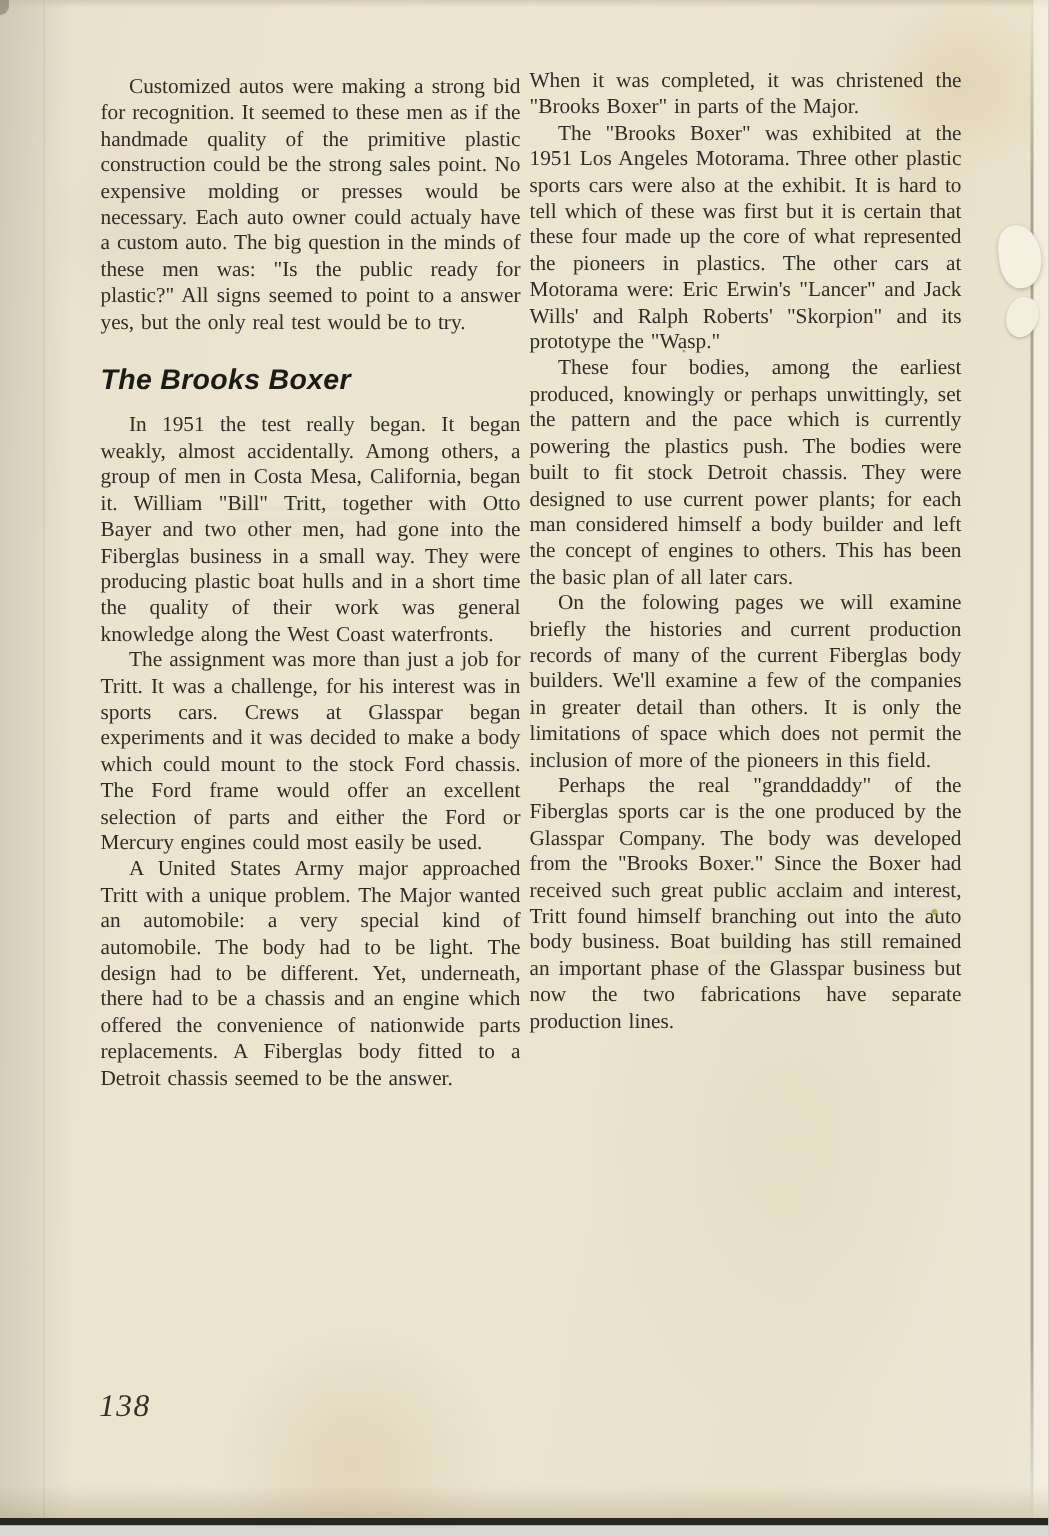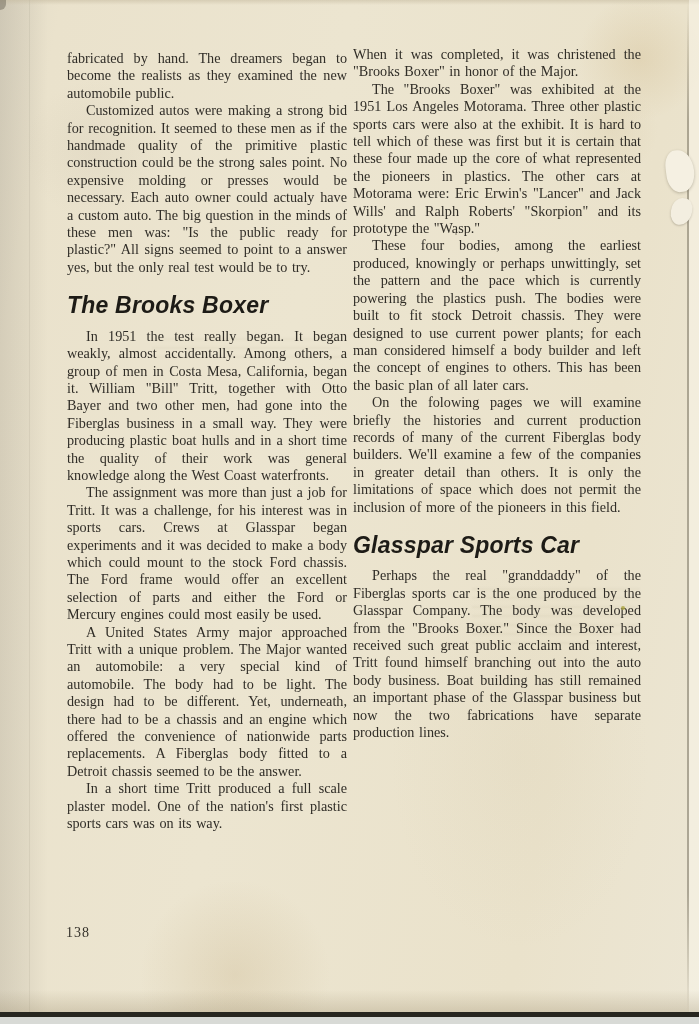--- a/index.html
+++ b/index.html
@@ -42,54 +42,51 @@
   .speck-1{left:455px;top:233px;width:2px;height:2px;background:#5c564a;opacity:.5;}
   .speck-2{left:338px;top:527px;width:2px;height:2px;background:#5c564a;opacity:.4;}
 
   .col{position:absolute;text-align:justify;color:#302d27;font-size:14.2px;line-height:17.4px;word-spacing:1px;}
   .col-left{left:67px;top:50px;width:280px;}
   .col-right{left:353px;top:46px;width:288px;}
   .col p{margin:0;text-indent:19px;}
   .col p.first{text-indent:0;}
   .col h2{
     font-family:"Liberation Sans","DejaVu Sans",sans-serif;
-    font-style:italic;font-weight:bold;font-size:23px;color:#1d1b16;
+    font-style:italic;font-weight:bold;font-size:19px;color:#1d1b16;
     margin:21px 0 13px 0;letter-spacing:.2px;text-align:left;word-spacing:0;
   }
-  .page-number{position:absolute;left:66px;top:925px;font-size:14px;color:#34312a;letter-spacing:1px;}
+  .page-number{position:absolute;left:66px;top:925px;font-size:21px;color:#34312a;letter-spacing:1px;font-style:italic;}
 </style>
 </head>
 <body>
 
 <div class="scan">
 
   <div class="stains"></div>
   <div class="gutter"></div>
   <div class="gutter-line"></div>
   <div class="top-edge"></div>
   <div class="corner-mark"></div>
   <div class="ghost ghost-a"></div>
   <div class="ghost ghost-b"></div>
 
   <div class="col col-left">
-    <p class="first">fabricated by hand. The dreamers began to become the realists as they examined the new automobile public.</p>
     <p>Customized autos were making a strong bid for recognition. It seemed to these men as if the handmade quality of the primitive plastic construction could be the strong sales point. No expensive molding or presses would be necessary. Each auto owner could actualy have a custom auto. The big question in the minds of these men was: "Is the public ready for plastic?" All signs seemed to point to a answer yes, but the only real test would be to try.</p>
     <h2>The Brooks Boxer</h2>
     <p>In 1951 the test really began. It began weakly, almost accidentally. Among others, a group of men in Costa Mesa, California, began it. William "Bill" Tritt, together with Otto Bayer and two other men, had gone into the Fiberglas business in a small way. They were producing plastic boat hulls and in a short time the quality of their work was general knowledge along the West Coast waterfronts.</p>
     <p>The assignment was more than just a job for Tritt. It was a challenge, for his interest was in sports cars. Crews at Glasspar began experiments and it was decided to make a body which could mount to the stock Ford chassis. The Ford frame would offer an excellent selection of parts and either the Ford or Mercury engines could most easily be used.</p>
     <p>A United States Army major approached Tritt with a unique problem. The Major wanted an automobile: a very special kind of automobile. The body had to be light. The design had to be different. Yet, underneath, there had to be a chassis and an engine which offered the convenience of nationwide parts replacements. A Fiberglas body fitted to a Detroit chassis seemed to be the answer.</p>
-    <p>In a short time Tritt produced a full scale plaster model. One of the nation's first plastic sports cars was on its way.</p>
   </div>
 
   <div class="col col-right">
-    <p class="first">When it was completed, it was christened the "Brooks Boxer" in honor of the Major.</p>
+    <p class="first">When it was completed, it was christened the "Brooks Boxer" in parts of the Major.</p>
     <p>The "Brooks Boxer" was exhibited at the 1951 Los Angeles Motorama. Three other plastic sports cars were also at the exhibit. It is hard to tell which of these was first but it is certain that these four made up the core of what represented the pioneers in plastics. The other cars at Motorama were: Eric Erwin's "Lancer" and Jack Wills' and Ralph Roberts' "Skorpion" and its prototype the "Wasp."</p>
     <p>These four bodies, among the earliest produced, knowingly or perhaps unwittingly, set the pattern and the pace which is currently powering the plastics push. The bodies were built to fit stock Detroit chassis. They were designed to use current power plants; for each man considered himself a body builder and left the concept of engines to others. This has been the basic plan of all later cars.</p>
     <p>On the folowing pages we will examine briefly the histories and current production records of many of the current Fiberglas body builders. We'll examine a few of the companies in greater detail than others. It is only the limitations of space which does not permit the inclusion of more of the pioneers in this field.</p>
-    <h2>Glasspar Sports Car</h2>
     <p>Perhaps the real "granddaddy" of the Fiberglas sports car is the one produced by the Glasspar Company. The body was developed from the "Brooks Boxer." Since the Boxer had received such great public acclaim and interest, Tritt found himself branching out into the auto body business. Boat building has still remained an important phase of the Glasspar business but now the two fabrications have separate production lines.</p>
   </div>
 
   <div class="page-number">138</div>
 
   <div class="right-strip"></div>
   <div class="crease"></div>
   <div class="tear1"></div>
   <div class="tear2"></div>
 

